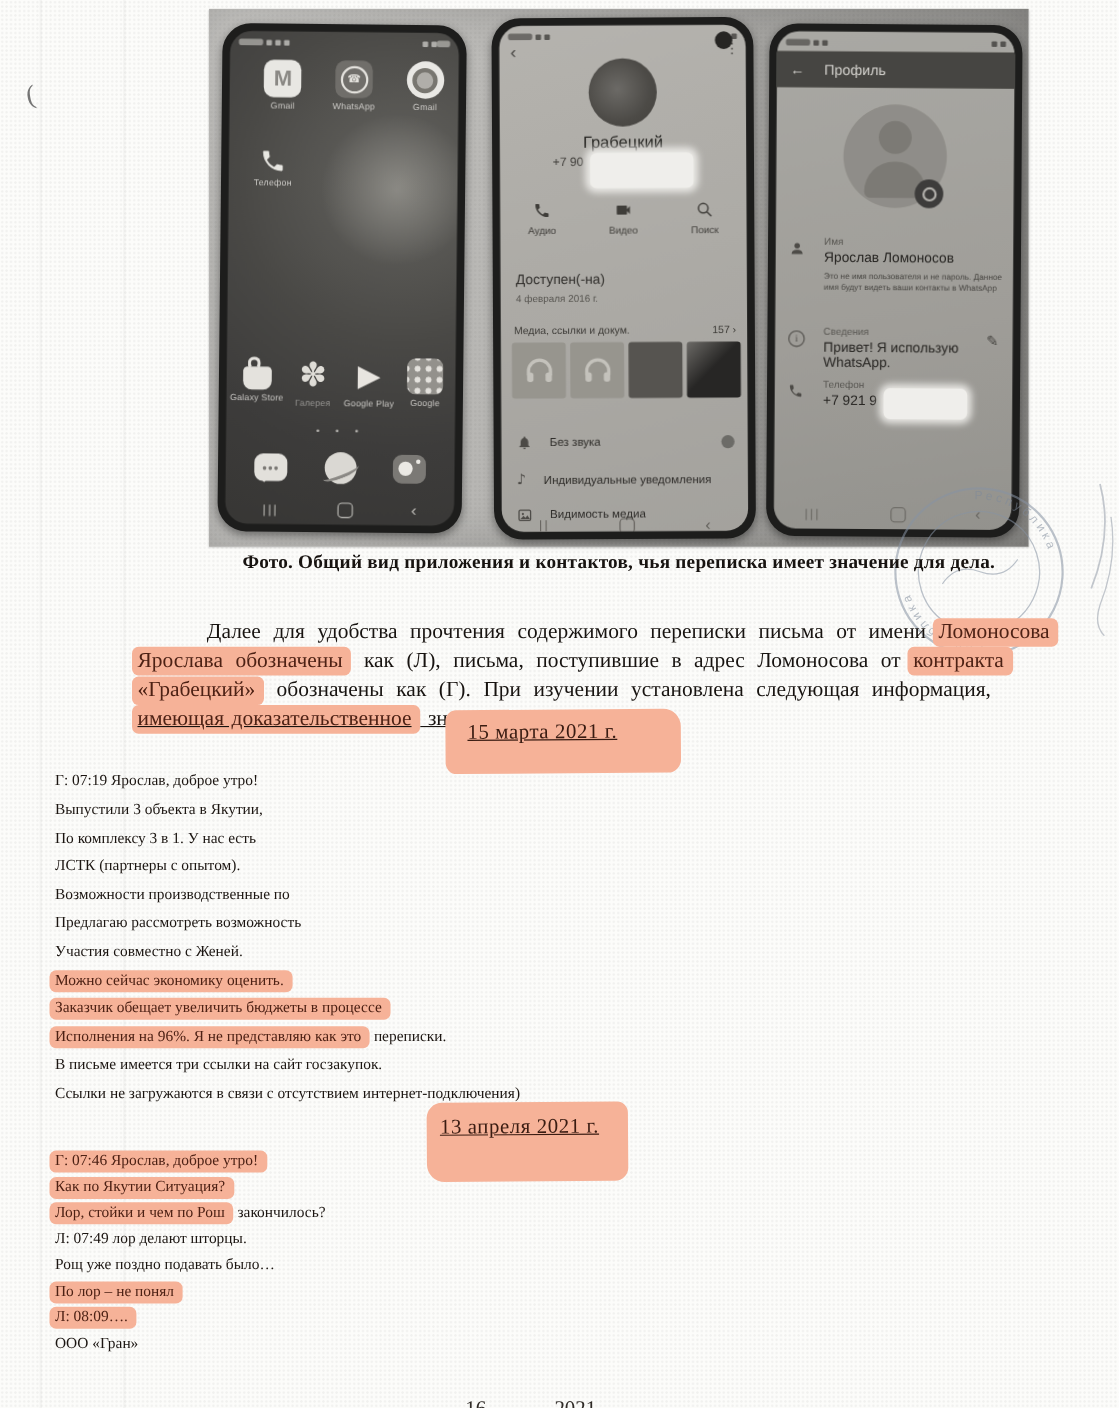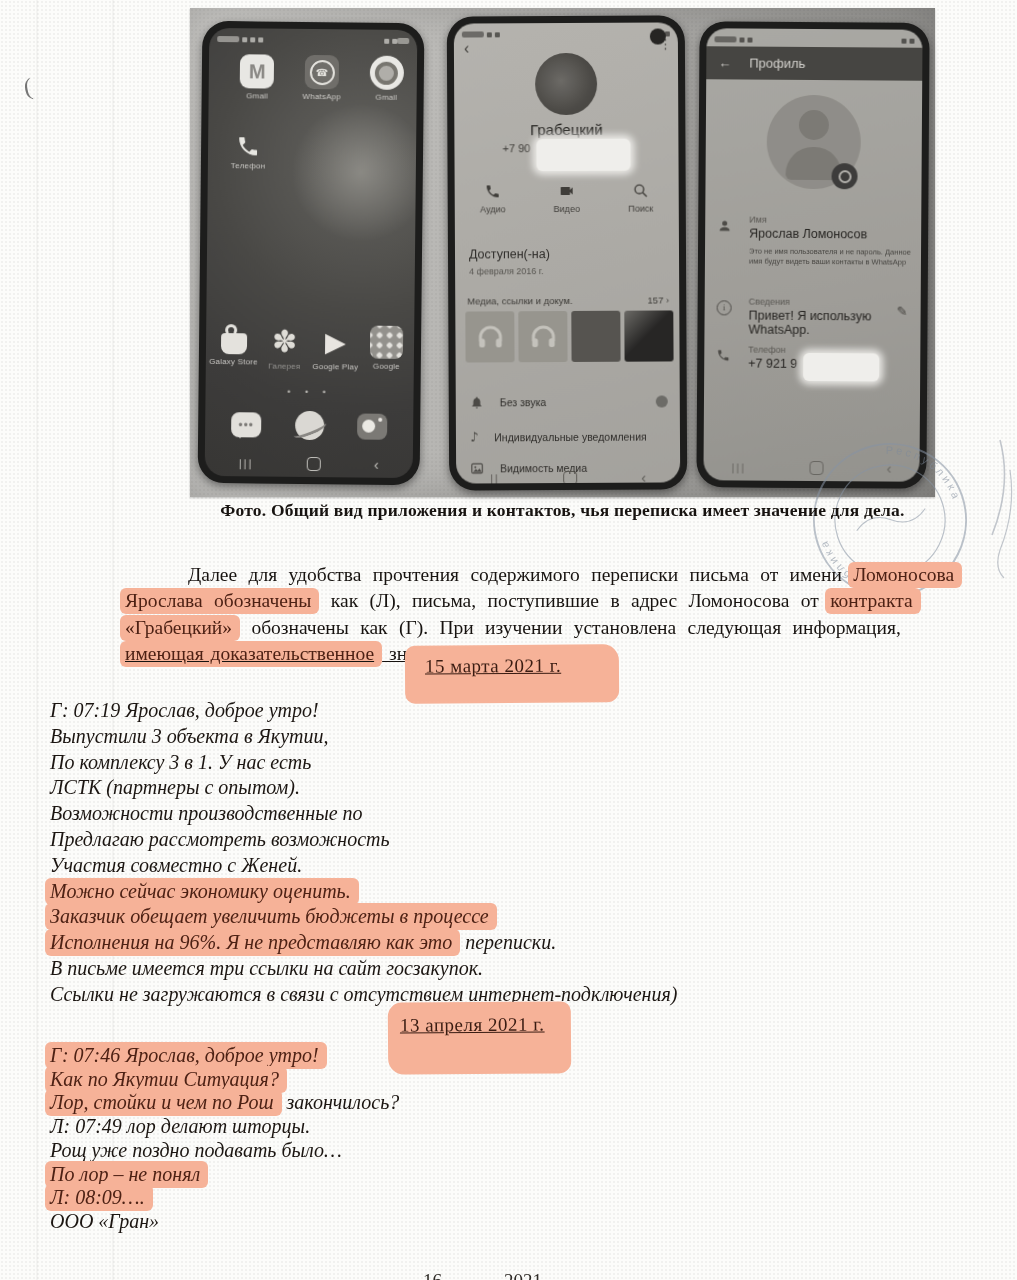--- a/index.html
+++ b/index.html
@@ -127,21 +127,21 @@
   .hl{background:#f6b298;border-radius:6px;padding:2px 8px 3px 5px;margin-left:-5px;color:#4d2114;
       box-decoration-break:clone;-webkit-box-decoration-break:clone;}
   .b{font-weight:bold;}
   .sec-head{position:absolute;}
   #sec1{left:405px;top:645px;}
   #sec2{left:388px;top:1002px;}
   .date-box{display:inline-block;background:#f6b298;transform:rotate(-.4deg);}
   #sec1 .date-box{border-radius:10px 16px 12px 10px;padding:10px 58px 26px 20px;}
   #sec2 .date-box{border-radius:14px 10px 12px 16px;padding:12px 26px 38px 12px;}
   .date-text{font-size:19px;color:#3a1c12;text-decoration:underline;letter-spacing:.5px;white-space:nowrap;}
-  .chat{position:absolute;left:50px;font-size:20px;color:#1b1511;font-style:italic;}
+  .chat{position:absolute;left:50px;font-size:14px;color:#1b1511;}
   #chat1{top:698px;}
   #chat1 .line{line-height:25.8px;white-space:nowrap;}
   #chat2{top:1044px;}
   #chat2 .line{line-height:23.7px;white-space:nowrap;}
   .footer-frag{position:absolute;top:1270px;font-size:19px;color:#2f2b27;}
 </style>
 </head>
 <body>
 
 <div class="page speck">

